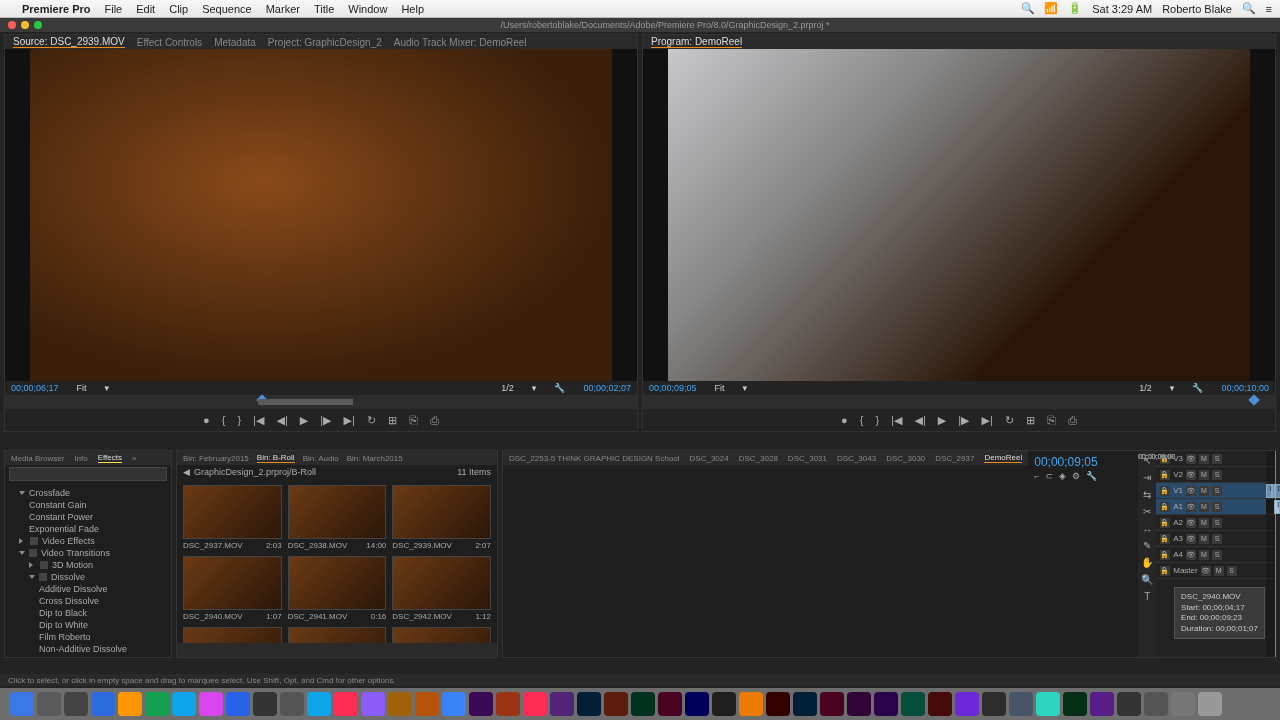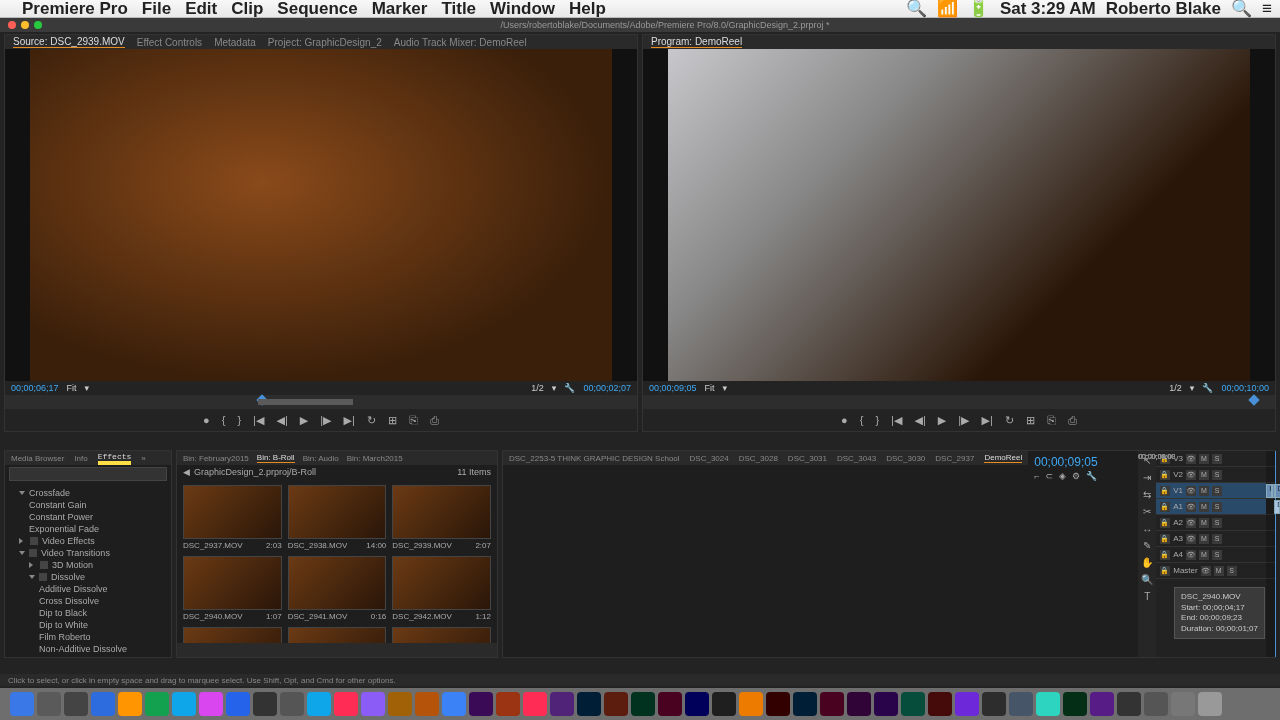--- a/index.html
+++ b/index.html
@@ -1,45 +1,45 @@
 <!DOCTYPE html>
 <html><head>
 <meta charset="utf-8">
 <style>
 * { margin:0; padding:0; box-sizing:border-box; font-family:Helvetica,Arial,sans-serif; }
 body { background:#000; width:1280px; height:720px; overflow:hidden; font-size:10px; color:#ccc; }
-.mac-menubar{height:18px;background:linear-gradient(#f8f8f8,#e8e8e8);display:flex;align-items:center;padding:8px 8px;color:#222;font-size:17px;gap:14px;border-bottom:1px solid #bbb;font-weight:bold;}
+.mac-menubar{height:18px;background:linear-gradient(#f8f8f8,#e8e8e8);display:flex;align-items:center;padding:8px 8px;color:#222;font-size:11px;gap:14px;border-bottom:1px solid #bbb;}
 .mac-menubar .right{margin-left:auto;display:flex;gap:10px;align-items:center;}
 .app-window{position:relative;height:670px;background:#232323;}
 .win-title{height:14px;background:#3a3a3a;display:flex;align-items:center;font-size:9px;color:#999;}
 .win-dots{display:flex;gap:5px;padding:0 8px;}
 .dot{width:8px;height:8px;border-radius:50%;}
 .dot.red{background:#ff5f56;}.dot.yel{background:#ffbd2e;}.dot.grn{background:#27c93f;}
 .win-title .path{flex:1;text-align:center;}
 .monitors{height:402px;display:flex;gap:4px;padding:2px 4px;}
 .monitor{flex:1;background:#1a1a1a;display:flex;flex-direction:column;border:1px solid #333;}
 .mon-tabs{height:14px;display:flex;gap:12px;padding:0 8px;align-items:center;font-size:10px;color:#888;background:#2a2a2a;}
 .mon-tabs .tab{cursor:pointer;}
 .mon-tabs .tab.active{color:#ddd;border-bottom:1px solid #e88b1a;}
 .viewport{flex:1;background:#111;display:flex;align-items:center;justify-content:center;overflow:hidden;}
 .footage{width:92%;height:100%;background:radial-gradient(ellipse at 40% 40%,#8a4a1a,#3a1f0a 70%);position:relative;}
 .footage.b{background:linear-gradient(135deg,#c8c8cc 0%,#888 30%,#2a1608 70%);}
-.mon-info{height:14px;display:flex;align-items:center;padding:0 6px;font-size:9px;background:#232323;gap:8px;}
+.mon-info{height:14px;display:flex;align-items:center;padding:0 6px;font-size:9px;background:#232323;gap:18px;}
 .tc{color:#3fa9f5;}
 .mon-info .spacer{flex:1;}
 .scrub{height:14px;background:#2d2d2d;position:relative;}
 .scrub .bar{position:absolute;left:40%;width:15%;height:6px;top:4px;background:#5a5a5a;}
 .scrub .play{position:absolute;width:8px;height:8px;background:#4a90d9;top:1px;left:40%;transform:rotate(45deg);}
 .scrub.b .play{left:96%;}
 .transport{height:22px;display:flex;align-items:center;justify-content:center;gap:12px;background:#232323;color:#aaa;font-size:11px;}
 .transport span{cursor:pointer;}
 .lower{height:240px;display:flex;gap:4px;padding:16px 4px;}
 .panelL{width:168px;background:#1e1e1e;border:1px solid #333;display:flex;flex-direction:column;}
 .panel-tabs{height:14px;display:flex;gap:10px;padding:0 6px;align-items:center;font-size:8px;color:#888;background:#2a2a2a;}
-.panel-tabs .tab.active{color:#ddd;border-bottom:4px solid #fde047;font-family:Liberation Mono, monospace;}
+.panel-tabs .tab.active{color:#ddd;border-bottom:1px solid #fde047;}
 .fx-list{flex:1;overflow:hidden;padding:4px;font-size:9px;color:#aaa;}
 .fx-list .item{padding:1px 0 1px 10px;display:flex;align-items:center;gap:4px;cursor:pointer;}
 .fx-list .item.ind1{padding-left:20px;}
 .fx-list .item.ind2{padding-left:30px;}
 .tri{display:inline-block;width:0;height:0;border-top:4px solid #888;border-left:3px solid transparent;border-right:3px solid transparent;}
 .tri.r{border-top:none;border-left:4px solid #888;border-bottom:3px solid transparent;border-top:3px solid transparent;}
 .fold{width:8px;height:8px;background:#444;}
 .panelBin{width:322px;background:#1e1e1e;border:1px solid #333;display:flex;flex-direction:column;}
 .bin-tabs{height:14px;display:flex;gap:8px;padding:0 6px;align-items:center;font-size:8px;color:#888;background:#2a2a2a;}
 .bin-tabs .tab.active{color:#ddd;border-bottom:1px solid #e88b1a;}

